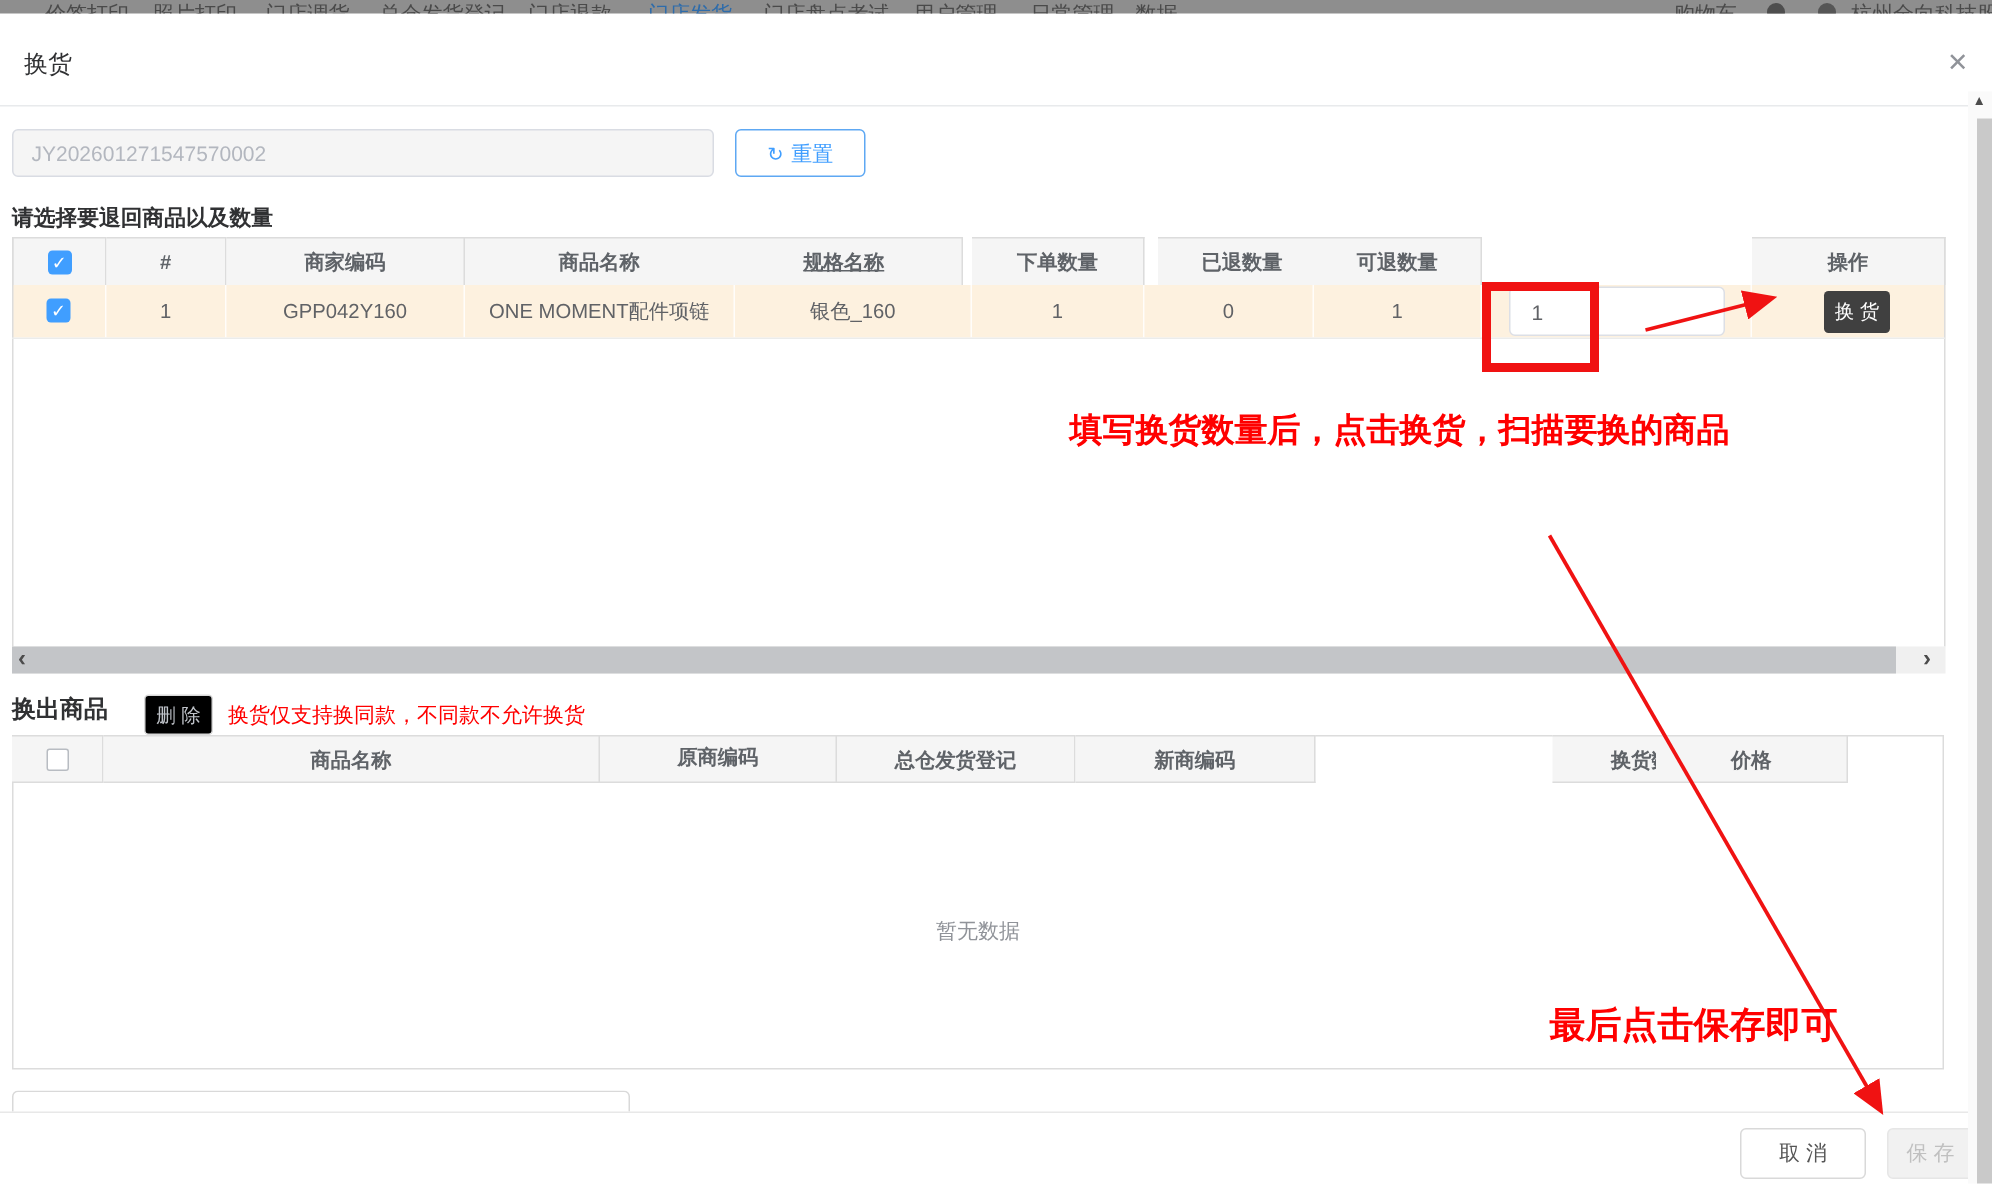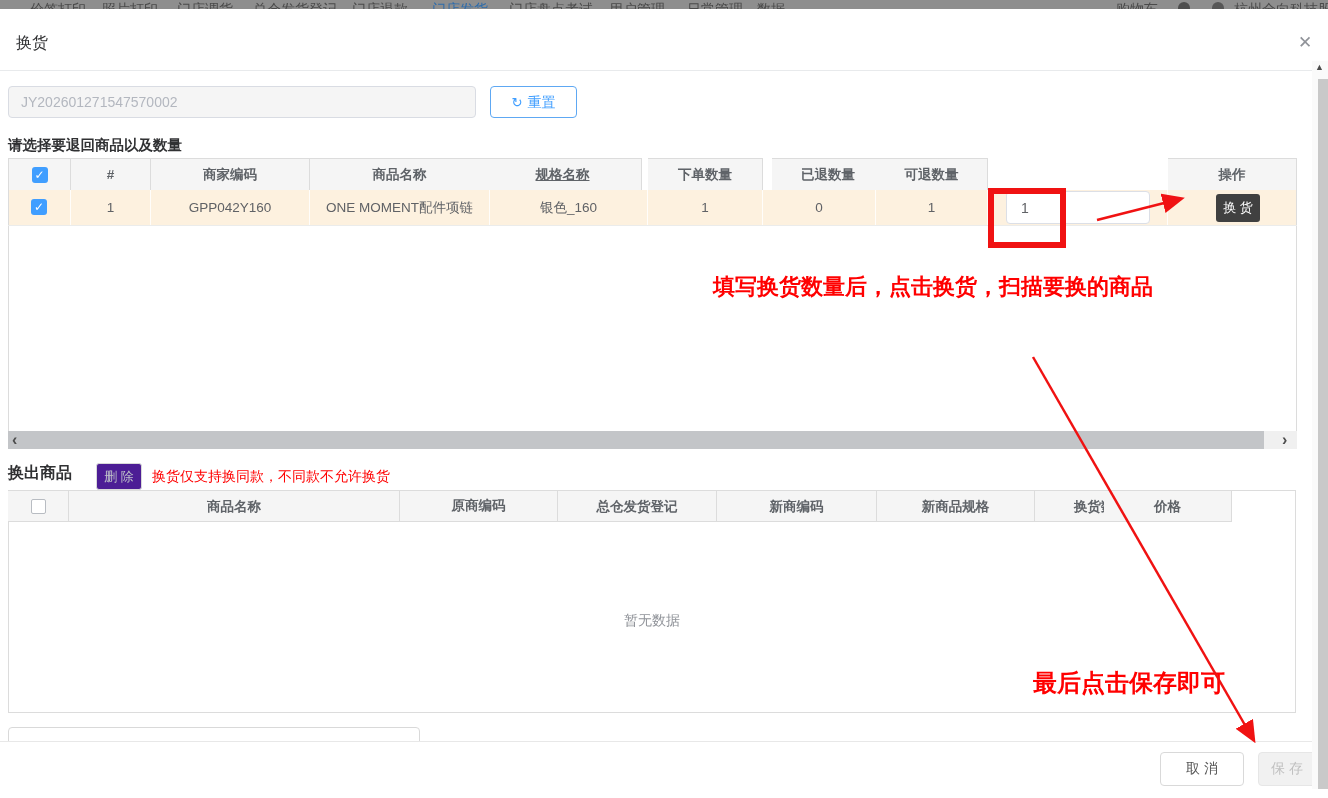--- a/index.html
+++ b/index.html
@@ -42,21 +42,21 @@
   .red-rect { position:absolute; left:988px; top:179px; width:78px; height:60px; border:6px solid #F01212; z-index:5; }
   .red-note { position:absolute; color:#FF0000; font-weight:bold; white-space:nowrap; z-index:4; }
 
   
   .hscroll-track { position:absolute; left:8px; top:422px; width:1289px; height:18px; background:#f0f0f0; }
   .hscroll-thumb { position:absolute; left:8px; top:422px; width:1256px; height:18px; background:#c3c5c8; }
   .hs-left { position:absolute; left:12px; top:422px; height:18px; line-height:17px; font-size:16px; font-weight:bold; color:#4c4c4c; z-index:1; cursor:pointer; }
   .hs-right { position:absolute; left:1282px; top:422px; height:18px; line-height:17px; font-size:16px; font-weight:bold; color:#4c4c4c; z-index:1; cursor:pointer; }
 
   .sec2-title { position:absolute; left:8px; top:454px; font-size:16px; font-weight:bold; color:#303133; }
-  .del-btn { position:absolute; left:96px; top:454px; width:46px; height:27px; background:#4c1d95; border:1px solid #d9d9d9; border-radius:3px; color:#bfc3c9; font-size:13px; cursor:not-allowed; }
+  .del-btn { position:absolute; left:96px; top:454px; width:46px; height:27px; background:#000000; border:1px solid #d9d9d9; border-radius:3px; color:#bfc3c9; font-size:13px; cursor:not-allowed; }
   .sec2-warning { position:absolute; left:152px; top:459px; font-size:14px; color:#FF0000; }
 
   .t2-box { position:absolute; left:8px; top:481px; width:1288px; height:223px; border:1px solid #dcdcdc; background:#fff; }
   .th2-cell { position:absolute; top:481px; height:32px; line-height:31px; background:#f5f5f5; border-top:1px solid #dcdcdc; border-right:1px solid #dcdcdc; border-bottom:1px solid #dcdcdc; text-align:center; font-size:13.5px; font-weight:bold; color:#5f6368; z-index:1; }
   .empty-text { position:absolute; left:8px; top:603px; width:1288px; text-align:center; font-size:14px; color:#909399; }
 
   
   .partial-clip { position:absolute; left:8px; top:718px; width:414px; height:14px; overflow:hidden; }
   .partial-input { width:412px; height:36px; border:1px solid #d9d9d9; border-radius:4px; background:#fff; }
 
@@ -151,21 +151,20 @@
   <div class="sec2-warning">换货仅支持换同款，不同款不允许换货</div>
 
   <div class="t2-box"></div>
   <div class="th2-cell" style="left:8px; width:61px;">
     <div class="checkbox blank" style="width:15px; height:15px; margin:8px auto 0;"></div>
   </div>
   <div class="th2-cell" style="left:69px;  width:331px;">商品名称</div>
   <div class="th2-cell" style="left:400px; width:158px;font-family:Liberation Mono, monospace;">原商编码</div>
   <div class="th2-cell" style="left:558px; width:159px;">总仓发货登记</div>
   <div class="th2-cell" style="left:717px; width:160px;">新商编码</div>
-  <div class="th2-cell" style="left:877px; width:158px;">新商品规格</div>
   <div class="th2-cell" style="left:1035px; width:133px;">换货数量</div>
   <div class="th2-cell" style="left:1104px; width:128px;text-align:center;">价格</div>
   <div class="empty-text">暂无数据</div>
 
   <div class="red-note" style="left:1033px; top:658px; font-size:24px;">最后点击保存即可</div>
 
   <div class="partial-clip">
     <input class="partial-input" style="">
   </div>
 

